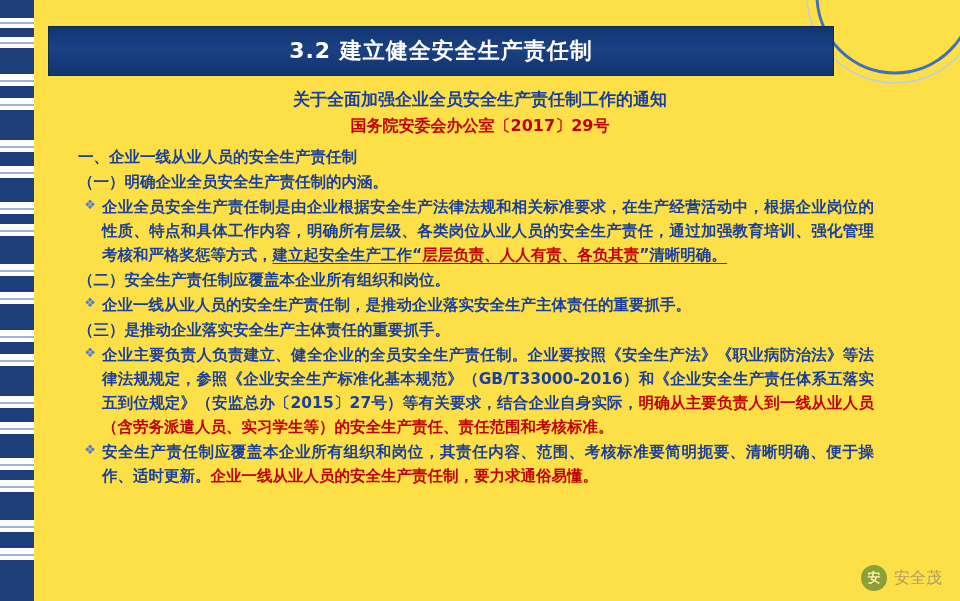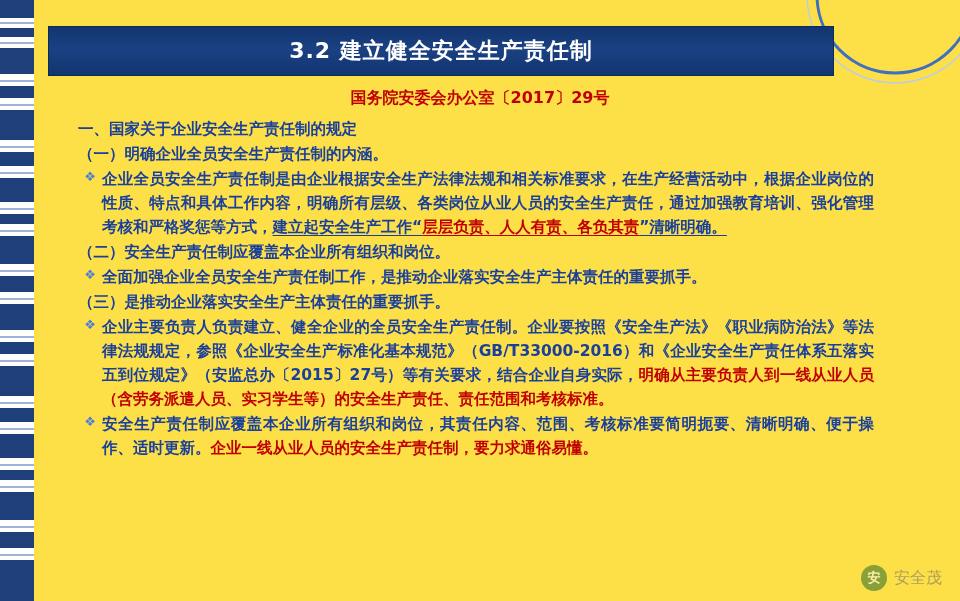--- a/index.html
+++ b/index.html
@@ -225,37 +225,38 @@
     <circle cx="105" cy="85" r="88" fill="none" stroke="#b9cdea" stroke-width="1.5"></circle>
   </svg>
 
   <div class="title-bar">
     <span class="title-text">3.2  建立健全安全生产责任制</span>
   </div>
 
   <div class="content">
 
 
+    <div class="subtitle-1">关于全面加强企业全员安全生产责任制工作的通知</div>
     <div class="subtitle-2">国务院安委会办公室〔2017〕29号</div>
 
-    <div class="line lvl0">一、国家关于企业安全生产责任制的规定</div>
+    <div class="line lvl0">一、企业一线从业人员的安全生产责任制</div>
     <div class="line lvl0">（一）明确企业全员安全生产责任制的内涵。</div>
 
     <div class="bullet-row">
       <span class="bullet">❖</span>
       <span class="btext">
         <span>企业全员安全生产责任制是由企业根据安全生产法律法规和相关标准要求，在生产经营活动中，根据企业岗位的性质、特点和具体工作内容，明确所有层级、各类岗位从业人员的安全生产责任，通过加强教育培训、强化管理考核和严格奖惩等方式，</span><span class="underline">建立起安全生产工作“</span><span class="hl-red underline">层层负责、人人有责、各负其责</span><span class="underline">”清晰明确。</span>
       </span>
     </div>
 
     <div class="line lvl0">（二）安全生产责任制应覆盖本企业所有组织和岗位。</div>
 
     <div class="bullet-row">
       <span class="bullet">❖</span>
-      <span class="btext">全面加强企业全员安全生产责任制工作，是推动企业落实安全生产主体责任的重要抓手。</span>
+      <span class="btext">企业一线从业人员的安全生产责任制，是推动企业落实安全生产主体责任的重要抓手。</span>
     </div>
 
     <div class="line lvl0">（三）是推动企业落实安全生产主体责任的重要抓手。</div>
 
     <div class="bullet-row">
       <span class="bullet">❖</span>
       <span class="btext">
         <span>企业主要负责人负责建立、健全企业的全员安全生产责任制。企业要按照《安全生产法》《职业病防治法》等法律法规规定，参照《企业安全生产标准化基本规范》（GB/T33000-2016）和《企业安全生产责任体系五落实五到位规定》（安监总办〔2015〕27号）等有关要求，结合企业自身实际，</span><span class="hl-red">明确从主要负责人到一线从业人员（含劳务派遣人员、实习学生等）的安全生产责任、责任范围和考核标准。</span>
       </span>
     </div>

